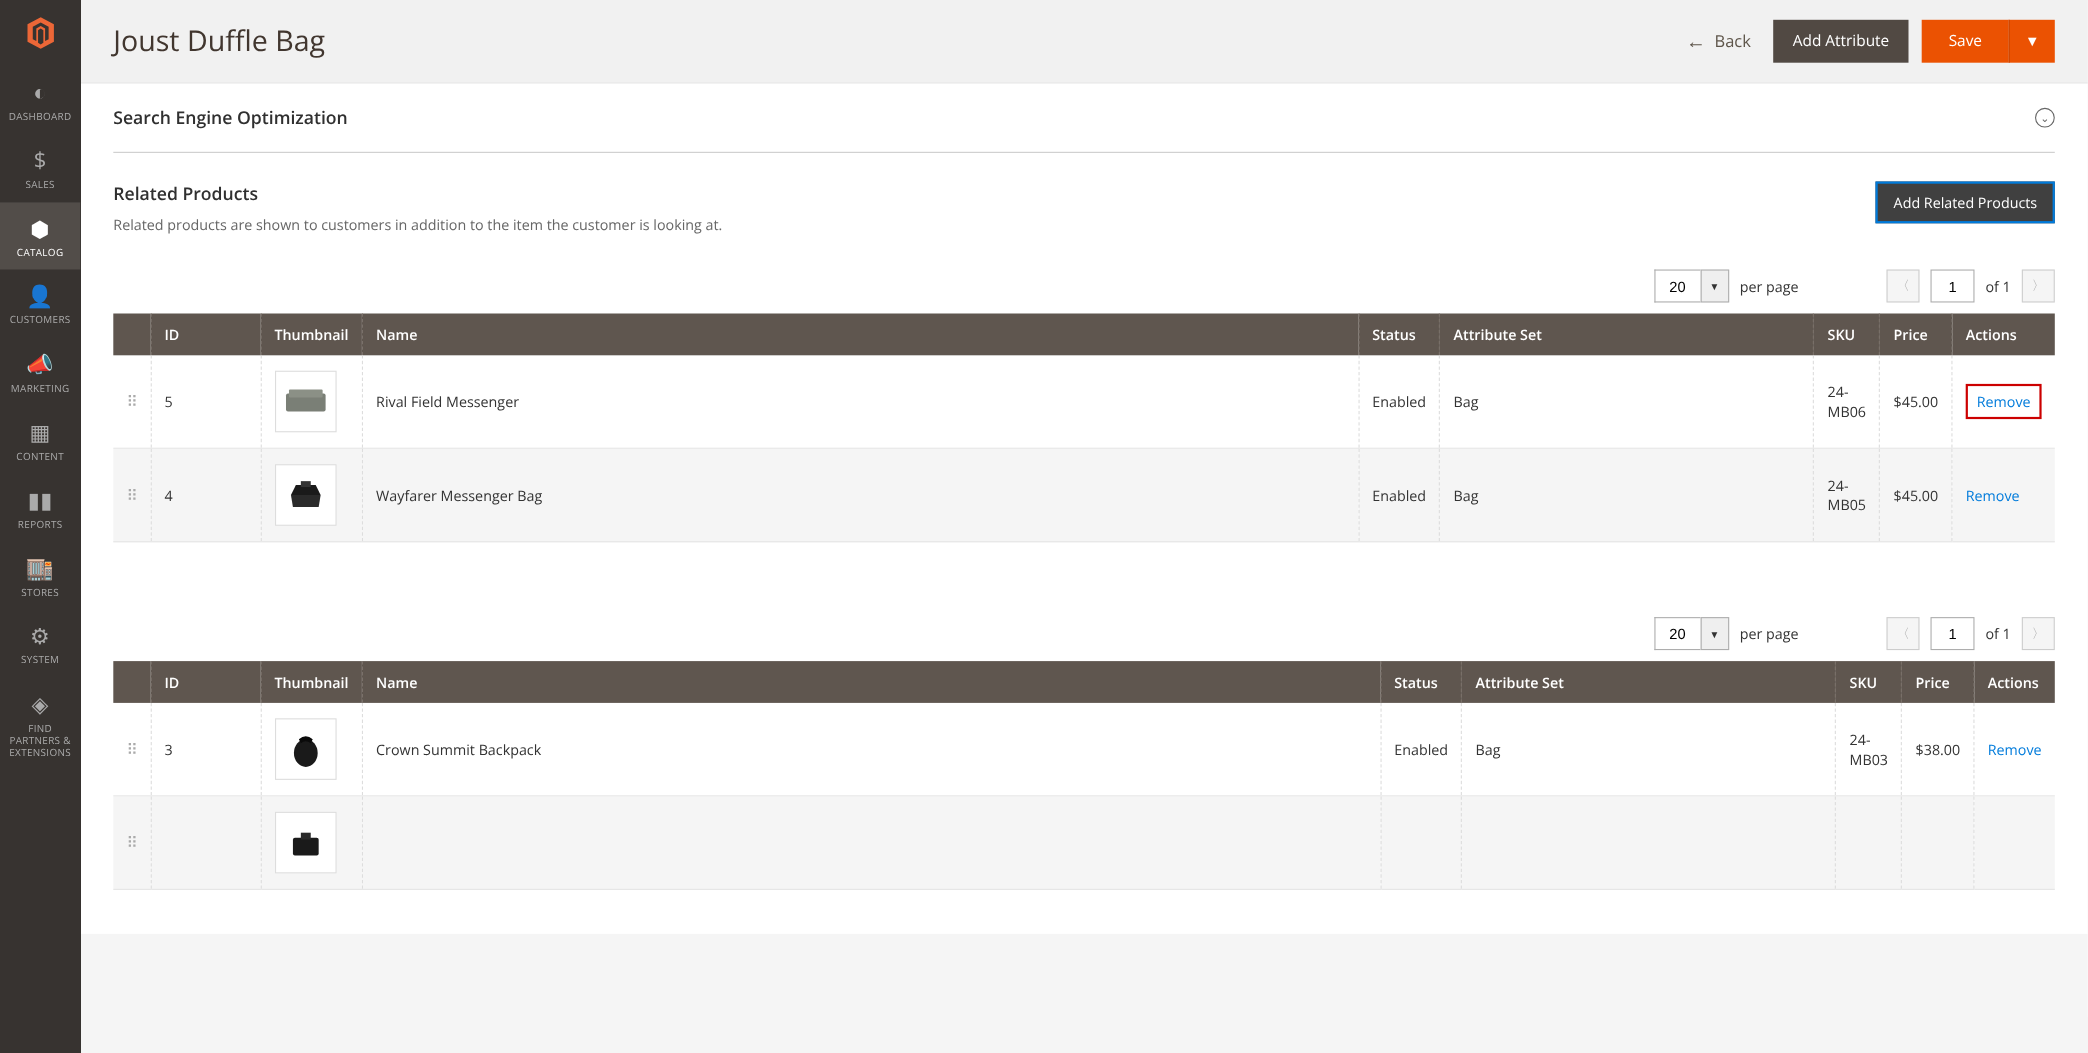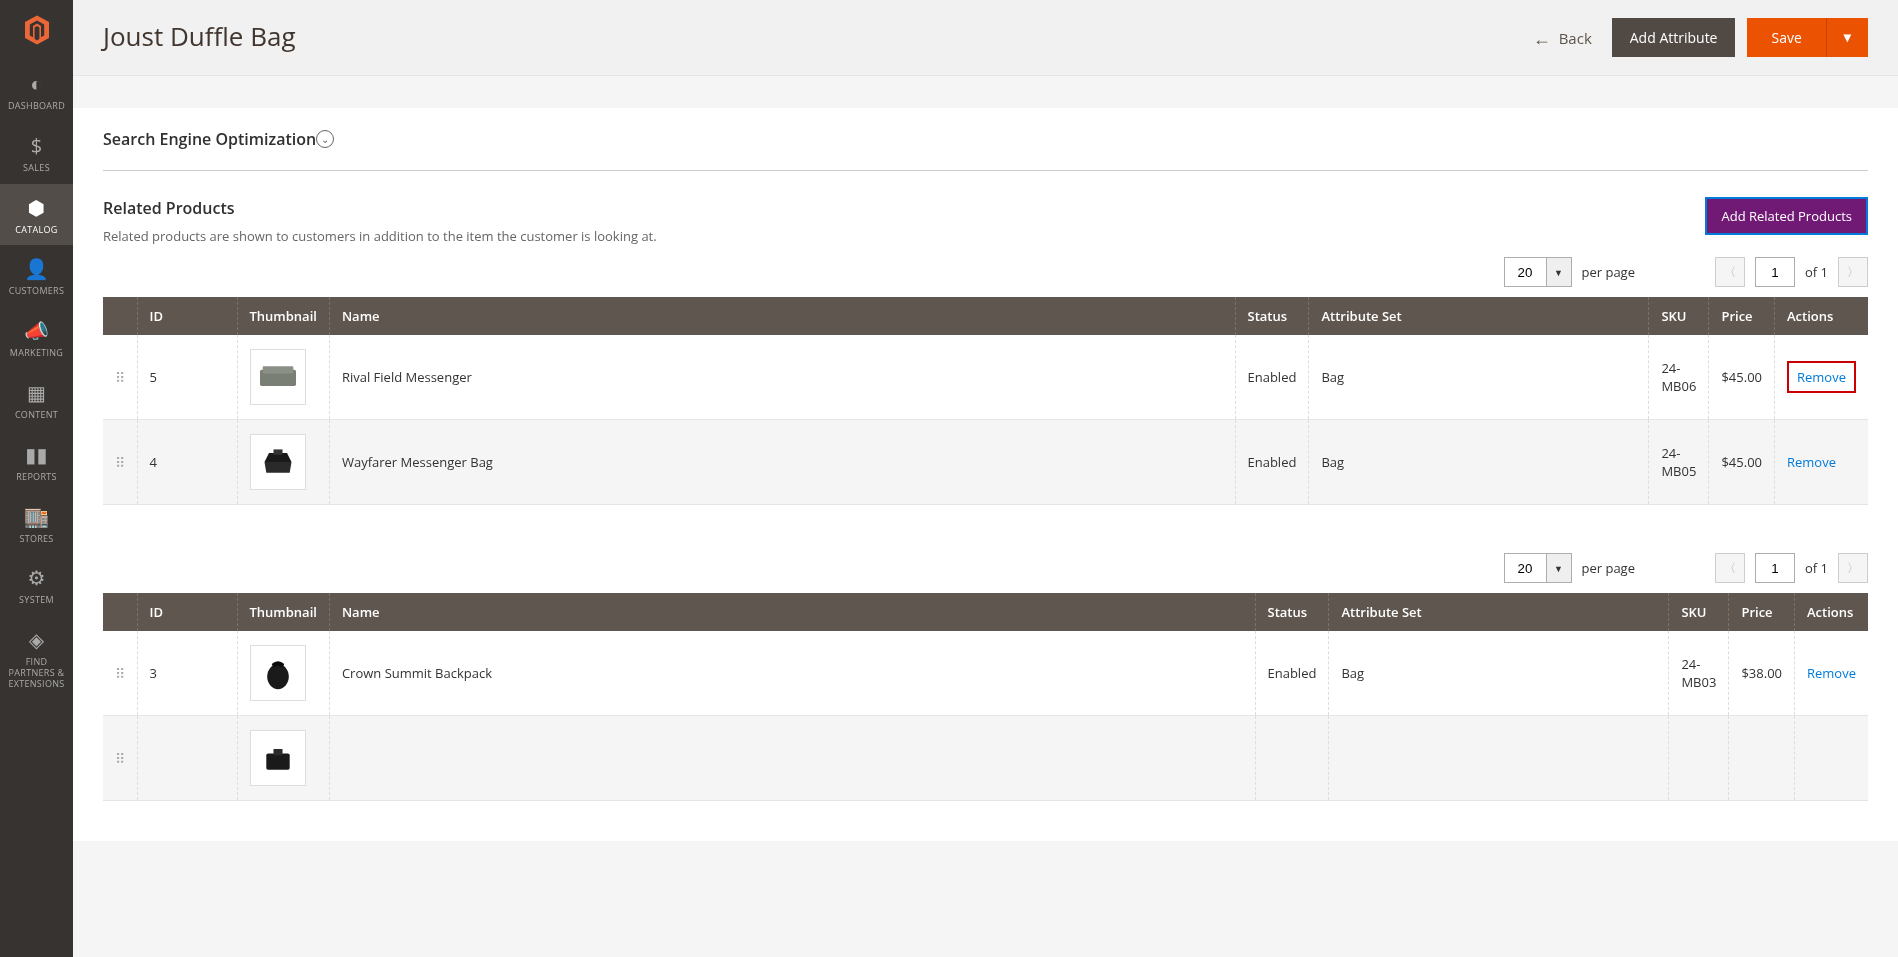--- a/index.html
+++ b/index.html
@@ -23,33 +23,33 @@
 .btn-back { display: flex; align-items: center; gap: 8px; color: #5e554a; font-size: 15px; cursor: pointer; padding: 6px 8px; }
 .btn-back .arrow { font-size: 18px; }
 .btn { padding: 10px 18px; font-size: 14px; border: none; cursor: pointer; font-family: inherit; }
 .btn-dark { background: #514943; color: #fff; }
 .btn-save-group { display: flex; }
 .btn-save { background: #eb5202; color: #ffffff; padding: 10px 24px; font-size: 14px; border: none; cursor: pointer; font-family: inherit; }
 .btn-save-dd { background: #eb5202; border-left: 1px solid #c84300; color: #fff; padding: 10px 14px; border-top:none;border-right:none;border-bottom:none; cursor: pointer; }
 
 .content { padding: 0 30px 30px; background: #fff; }
 
-.section { border-bottom: 1px solid #ccc; padding: 20px 0; display: flex; align-items: center; cursor: pointer; margin-top: 32px; }
+.section { border-bottom: 1px solid #ccc; padding: 20px 0; display: flex; align-items: center; justify-content: space-between; cursor: pointer; }
 .section-title { font-size: 16px; font-weight: 600; color: #303030; display: flex; align-items: center; gap: 10px; }
 .section-toggle { width: 18px; height: 18px; border: 1px solid #666; border-radius: 50%; display: flex; align-items: center; justify-content: center; font-size: 10px; color: #666; }
 .pencil-icon { width:14px; height:14px; }
 
 .subsection { padding: 26px 0 10px; }
 .sub-head { display: flex; justify-content: space-between; align-items: flex-start; margin-bottom: 10px; }
 .sub-head-text h3 { font-size: 16px; font-weight: 600; color: #303030; margin-bottom: 8px; }
 .sub-head-text p { font-size: 13px; color: #666; }
-.btn-add-border { background: #701a75; color: #fff; padding: 8px 14px; border: 2px solid #007bdb; font-size: 13px; cursor: pointer; font-family:inherit; }
+.btn-add-border { background: #404040; color: #fff; padding: 8px 14px; border: 2px solid #007bdb; font-size: 13px; cursor: pointer; font-family:inherit; }
 .btn-add { background: #514943; color: #fff; padding: 8px 14px; border: none; font-size: 13px; cursor: pointer; font-family:inherit; }
 
-.pager-row { display: flex; justify-content: flex-end; align-items: center; gap: 10px; margin: 12px 0 10px; font-size: 13px; color: #333; }
+.pager-row { display: flex; justify-content: flex-end; align-items: center; gap: 10px; margin: 32px 0 10px; font-size: 13px; color: #333; }
 .pager-input { width: 40px; height: 30px; text-align: center; border: 1px solid #adadad; }
 .pager-select { position: relative; display:flex; }
 .pager-select input { width: 42px; height: 30px; text-align: center; border: 1px solid #adadad; border-right: none; }
 .pager-select .dd { width: 26px; height: 30px; border: 1px solid #adadad; background: #efefef; display: flex; align-items: center; justify-content: center; font-size: 9px; cursor:pointer; }
 .pager-nav { width: 30px; height: 30px; border: 1px solid #adadad; background: #efefef; display: flex; align-items: center; justify-content: center; cursor: pointer; font-size:12px; color:#777; }
 .pager-nav.disabled { opacity: 0.6; cursor: default; }
 
 table.grid { width: 100%; border-collapse: collapse; }
 table.grid thead th { background: #5f564f; color: #fff; text-align: left; padding: 10px 12px; font-weight: 600; font-size: 13px; border-right: 1px dashed #7a716a; }
 table.grid thead th:last-child { border-right: none; }

